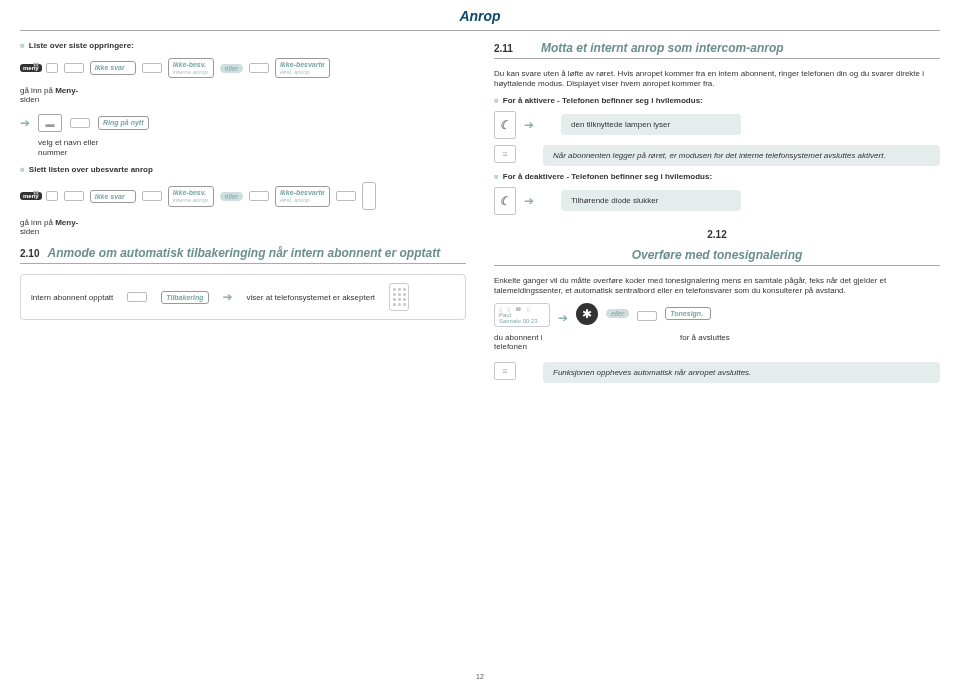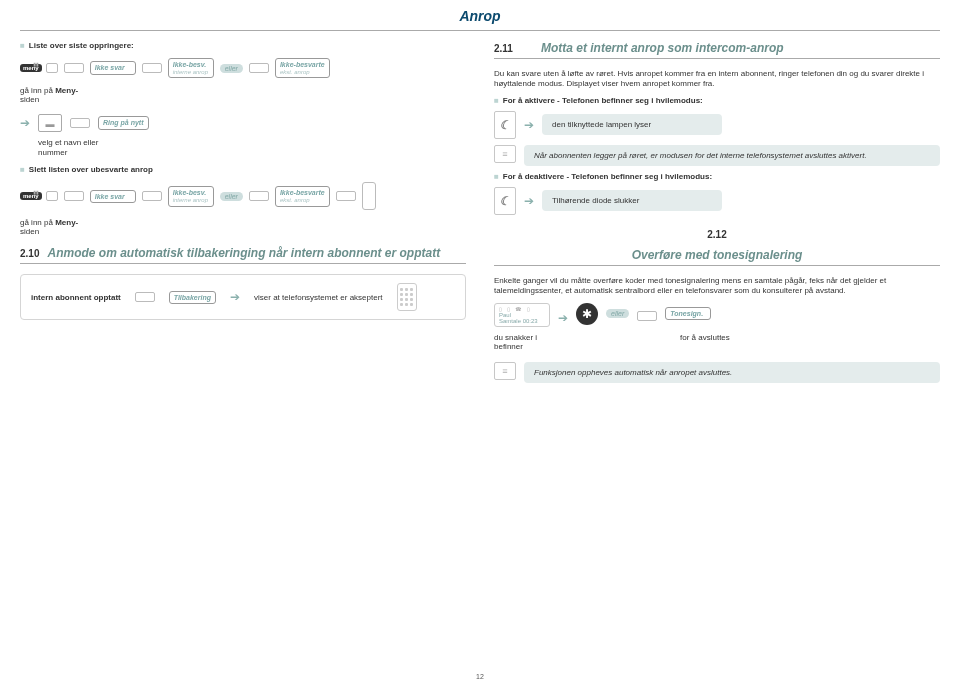--- a/index.html
+++ b/index.html
@@ -64,26 +64,26 @@
     .section-head { display: flex; align-items: center; gap: 8px; margin-top: 6px; }
     .section-num { font-size: 10px; font-weight: bold; }
     .section-title { color: #6b8f8c; font-weight: bold; font-style: italic; font-size: 12px; }
     .section-hr { border-top: 1px solid #aaa; margin: 3px 0 10px 0; }
     .whitebox {
       border: 1px solid #d5d5d5; border-radius: 4px;
       padding: 8px 10px; background: #fff;
       display: flex; align-items: center; gap: 14px;
       font-size: 8px;
     }
-    .whitebox .bold { font-weight: bold; }
+    .whitebox .bold { font-weight: normal; }
     .paragraph { font-size: 8px; color: #333; line-height: 1.3; margin-bottom: 6px; }
     .note-row { display: flex; align-items: flex-start; gap: 8px; margin: 6px 0; }
     .note-box {
       background: #e4ecec; border-radius: 4px; padding: 6px 10px;
-      font-style: italic; font-size: 8px; color: #333; flex: 1;
+      font-style: italic; font-size: 8px; color: #333; flex: 1; margin-left: 19px;
     }
     .note-icon {
       width: 22px; height: 18px; border: 1px solid #c7c7c7; border-radius: 2px;
       display: flex; justify-content: center; align-items: center;
       color: #b0b0b0; font-size: 9px;
     }
     .lamp-row { display: flex; align-items: center; gap: 8px; margin: 6px 0; }
     .led-icon {
       width: 22px; height: 28px; border: 1px solid #c7c7c7; border-radius: 2px;
       display: flex; justify-content: center; align-items: center;
@@ -287,21 +287,21 @@
       </div>
       <span class="arrow" style="margin-top:8px;">➔</span>
       <div class="star-btn">✱</div>
       <span class="or-chip" style="margin-top:6px;">eller</span>
       <span class="softkey" style="margin-top:8px;"></span>
       <div class="display" style="margin-top:4px;">
           <span class="l1">Tonesign.</span>
         </div>
     </div>
     <div class="col2-text">
-      <div class="caption" style="width:56px;">du snakker i befinner</div>
+      <div class="caption" style="width:56px;">du abonnent i telefonen</div>
       <div style="width:70px;"></div>
       <div class="caption">for å avsluttes</div>
     </div>
 
     <div class="note-row" style="margin-top:10px;">
       <div class="note-icon">≡</div>
       <div class="note-box">Funksjonen oppheves automatisk når anropet avsluttes.</div>
     </div>
   </div>
 </div>

